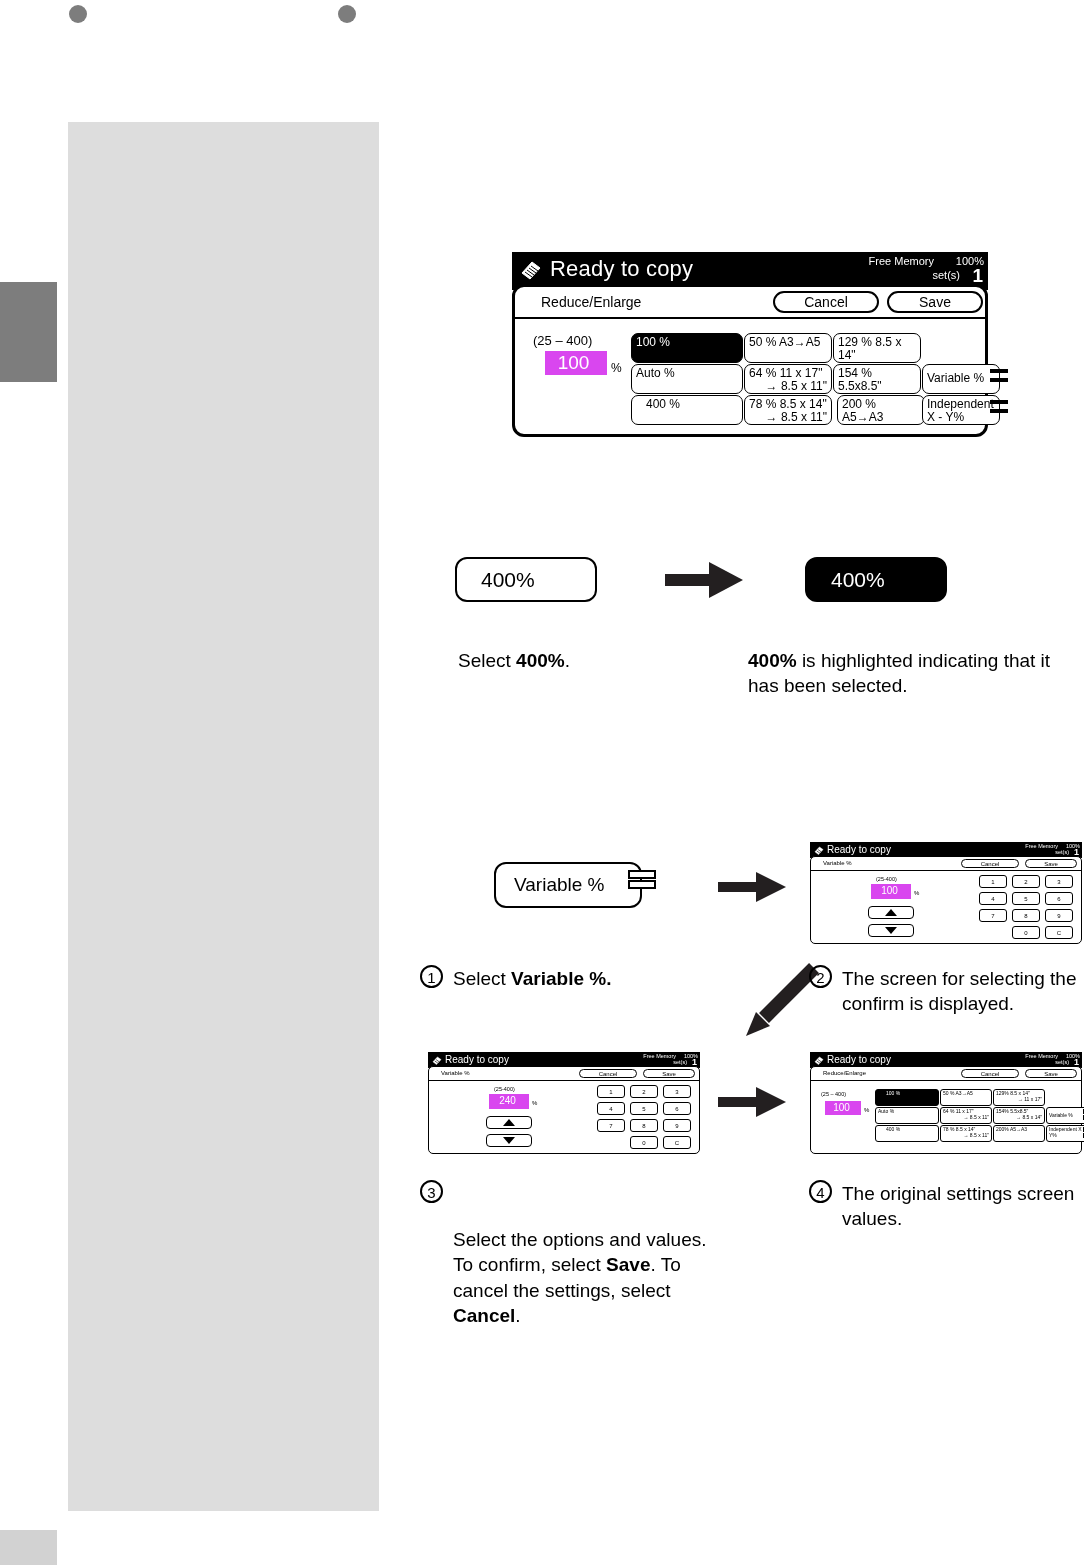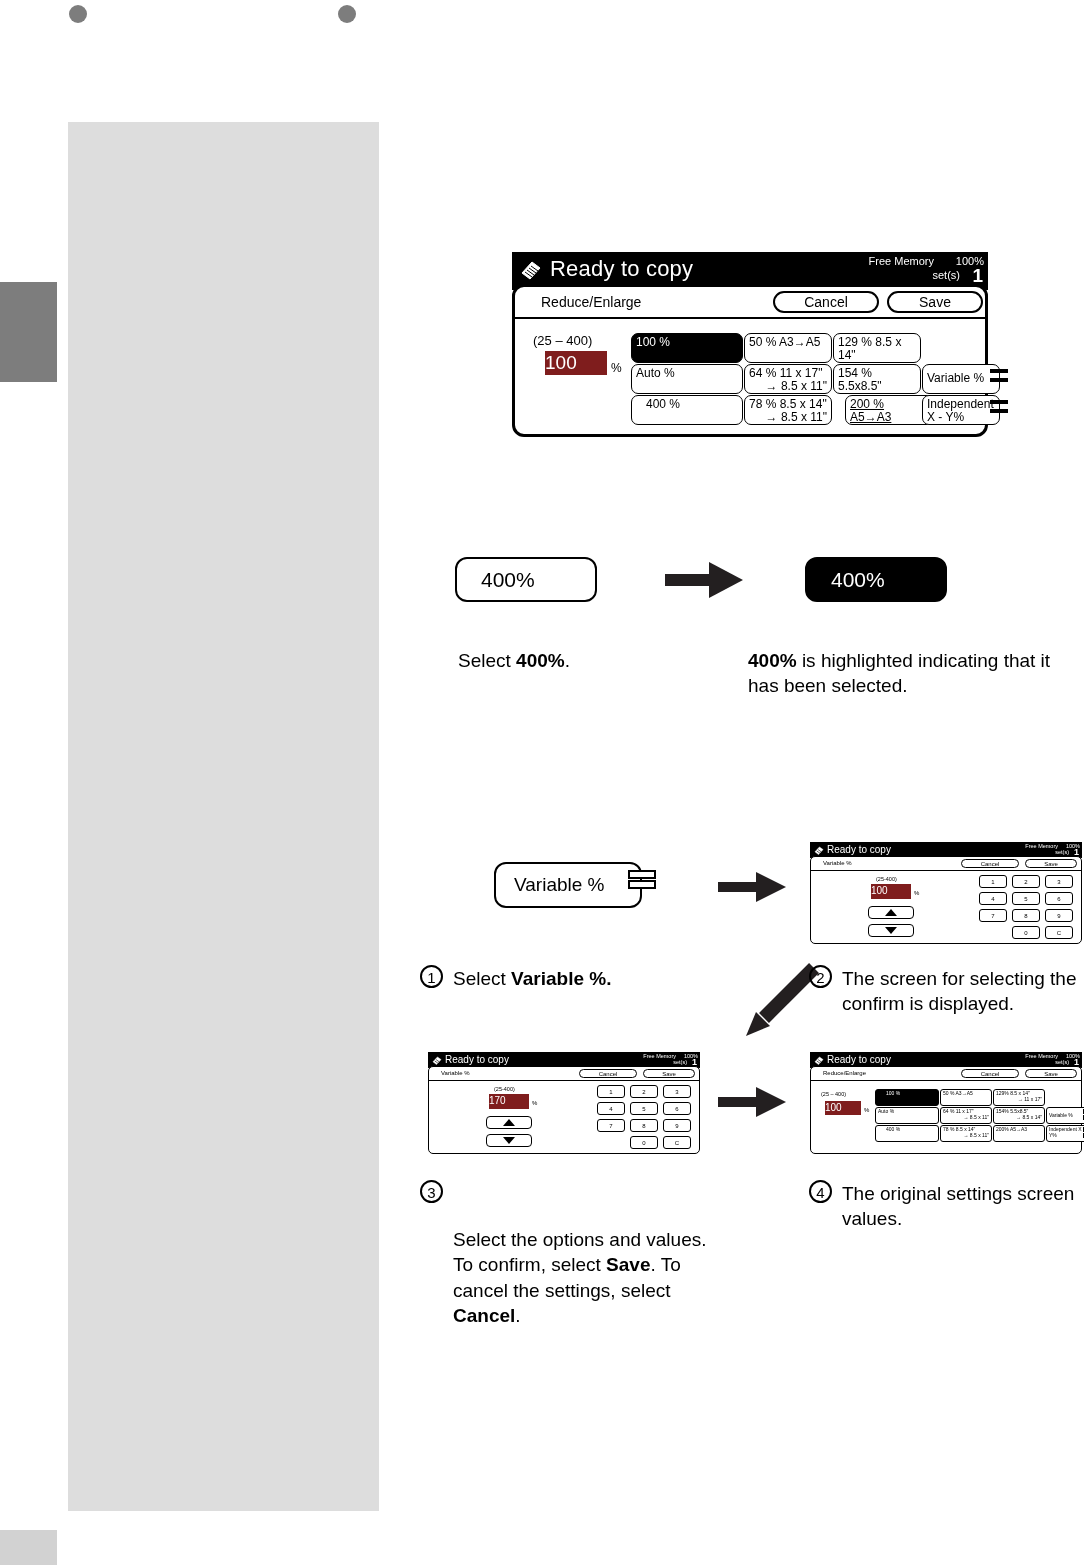--- a/index.html
+++ b/index.html
@@ -14,21 +14,21 @@
   .tab-dark{position:absolute;left:0;top:282px;width:57px;height:100px;background:#7d7d7d;}
   .tab-light{position:absolute;left:0;top:1530px;width:57px;height:35px;background:#d2d2d2;}
 
   
   .lcd{position:absolute;background:#ffffff;border:2px solid #000;box-sizing:border-box;}
   .lcd .copier-icon{display:inline-block;}
   .lcd .ready-text{font-weight:normal;letter-spacing:.2px;}
   .lcd .subbar{display:flex;align-items:center;border-bottom:2px solid #000;box-sizing:border-box;position:relative;}
   .pill{border:2px solid #000;border-radius:999px;background:#fff;text-align:center;box-sizing:border-box;
         display:flex;align-items:center;justify-content:center;}
-  .valbox{position:absolute;background:#7f1d1d;color:#fff;text-align:left;box-sizing:border-box;}
+  .valbox{position:absolute;background:#d946ef;color:#fff;text-align:center;box-sizing:border-box;}
   .rng{position:absolute;text-align:left;}
   .pct{position:absolute;}
   .sheet-ico{position:absolute;box-sizing:border-box;}
   .sheet-ico i{position:absolute;left:0;width:100%;background:#fff;border:2px solid #000;box-sizing:border-box;display:block;}
 
   
   #scr1{left:512px;top:252px;width:476px;height:185px;border:none;background:transparent;}
   #scr1 .titlebar{position:absolute;left:0;top:0;width:476px;height:38px;background:#000;}
   #scr1 .copier-icon{position:absolute;left:8px;top:8px;width:22px;height:20px;}
   #scr1 .ready-text{position:absolute;left:38px;top:4px;color:#fff;font-size:22px;}
@@ -162,21 +162,21 @@
     </div>
 
     <div class="g-cell" style="left:318px;top:46px;width:88px;height:30px;">
       <span class="ln1">129 %  8.5 x 14"</span>
       <span class="ln2">→ 11 x 17"</span>
     </div>
     <div class="g-cell" style="left:318px;top:77px;width:88px;height:30px;">
       <span class="ln1">154 %  5.5x8.5"</span>
       <span class="ln2">→ 8.5 x 14"</span>
     </div>
-    <div class="g-cell" style="left:330px;top:108px;width:88px;height:30px;text-decoration:underline;">
+    <div class="g-cell" style="left:322px;top:108px;width:88px;height:30px;">
       <span class="ln1">200 %  A5→A3</span>
     </div>
 
     <div class="g-cell" style="left:407px;top:77px;width:78px;height:30px;display:flex;align-items:center;">
       <span>Variable %</span>
     </div>
     <div class="sheet-ico" style="left:475px;top:82px;width:18px;height:19px;">
       <i style="top:0;"></i>
         <i style="top:9px;"></i>
     </div>
@@ -294,21 +294,21 @@
   <div class="fmpct">100%</div>
   <div class="sets">set(s)</div>
   <div class="setsnum">1</div>
   <div class="frame" style="height:88px;">
     <div class="subbar"></div>
     <div class="mode">Variable %</div>
     <div class="pill" style="left:150px;width:58px;">Cancel</div>
     <div class="pill" style="left:214px;width:52px;">Save</div>
 
     <div class="rng" style="left:65px;top:19px;width:44px;">(25-400)</div>
-    <div class="valbox" style="left:60px;top:27px;width:40px;height:15px;">170</div>
+    <div class="valbox" style="left:60px;top:27px;width:40px;height:15px;">240</div>
     <div class="pct" style="left:103px;top:33px;">%</div>
 
     <div class="arrow-btn" style="left:57px;top:49px;width:46px;height:13px;">
       <span class="tri tri-up"></span>
     </div>
     <div class="arrow-btn" style="left:57px;top:67px;width:46px;height:13px;">
       <span class="tri tri-dn"></span>
     </div>
 
     <div class="keypad-key" style="left:168px;top:18px;width:28px;height:13px;line-height:12px;">1</div>

